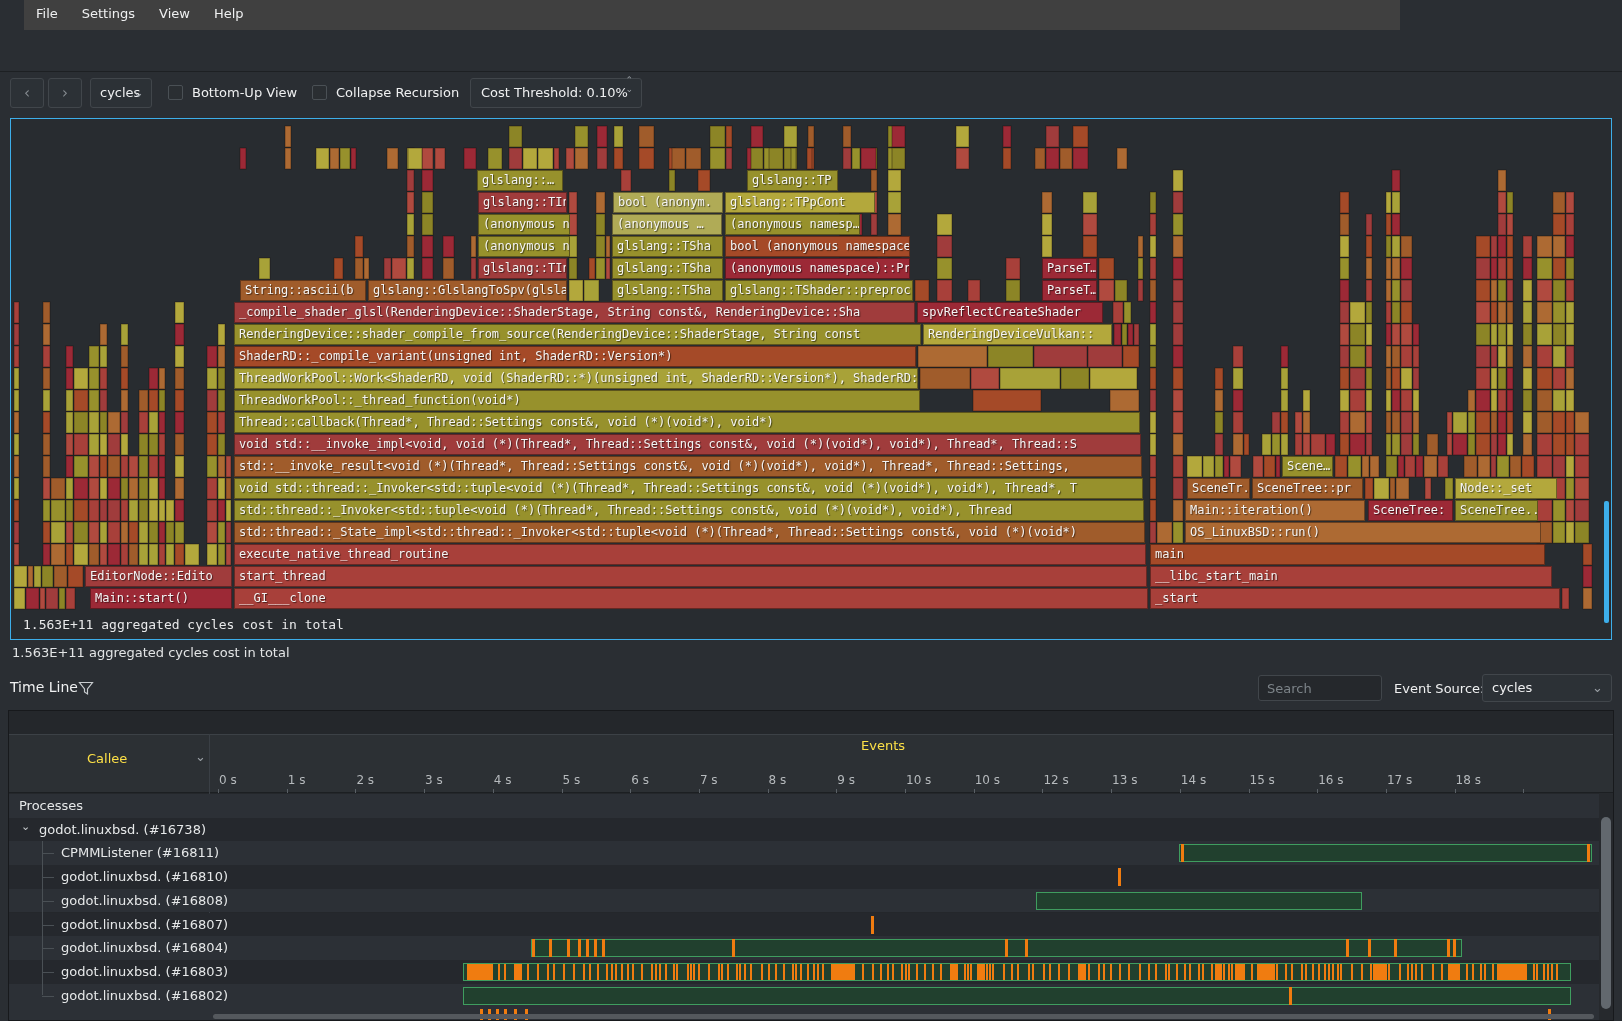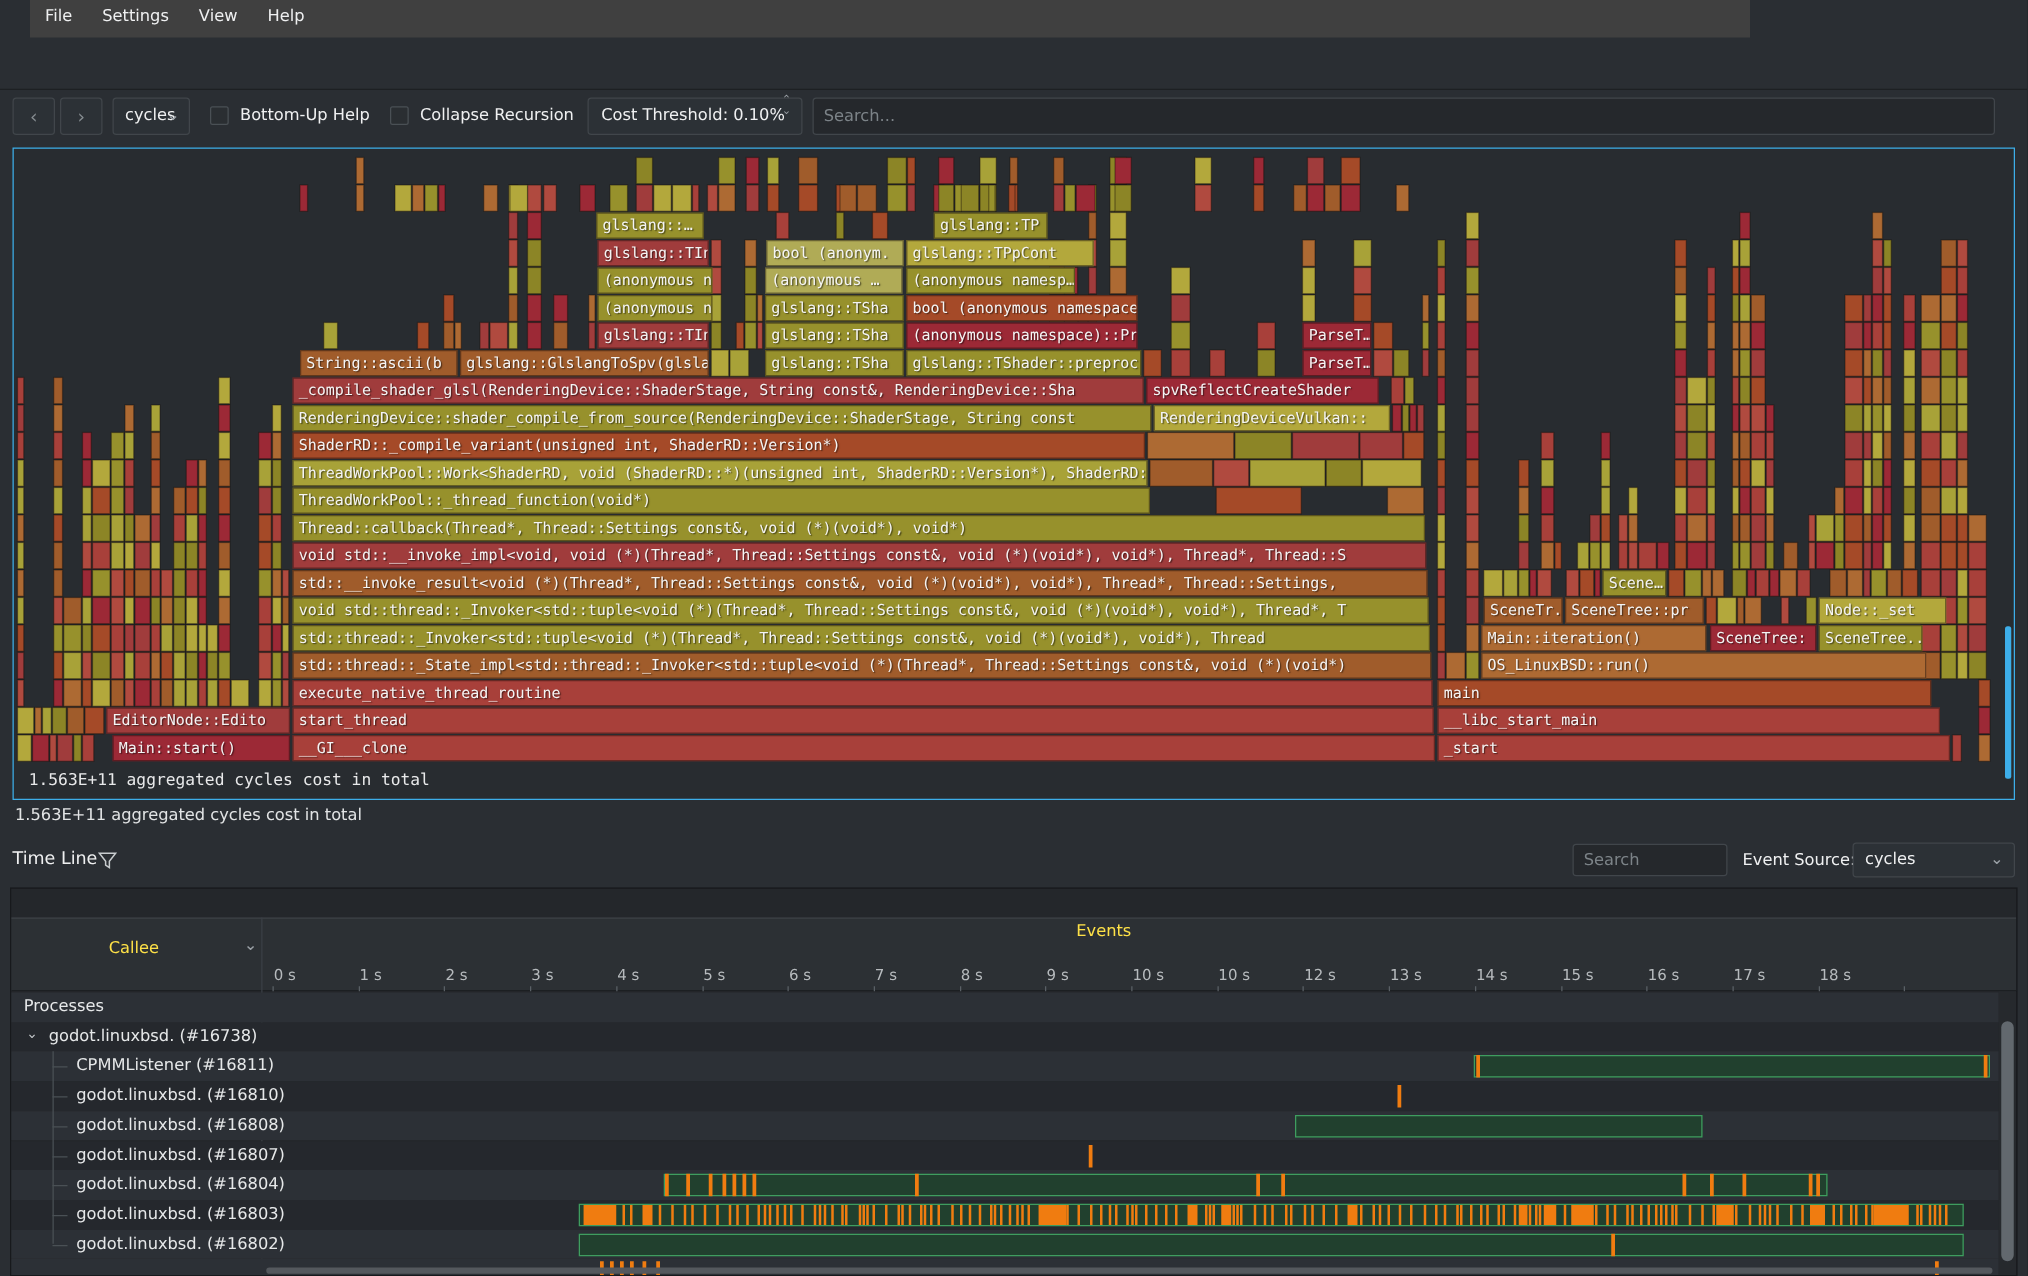--- a/index.html
+++ b/index.html
@@ -54,28 +54,27 @@
   <div class="abs" style="left:0;top:71px;width:1622px;height:1px;background:#1d2023;"></div>
 
   <div class="abs" style="left:0;top:76px;width:1622px;height:38px;">
     <div class="abs tbtn" style="left:10px;top:2px;width:34px;height:30px;line-height:28px;"><span>‹</span></div>
     <div class="abs tbtn" style="left:48px;top:2px;width:34px;height:30px;line-height:28px;"><span>›</span></div>
     <div class="abs combo" style="left:90px;top:2px;width:62px;height:30px;line-height:28px;padding-left:9px;">
       <span>cycles</span>
       <span class="chev" style="position:absolute;right:7px;top:0;">⌄</span>
     </div>
     <div class="abs cbsq" style="left:168px;top:9px;"></div>
-    <div class="abs" style="left:192px;top:9px;">Bottom-Up Help</div>
+    <div class="abs" style="left:192px;top:9px;">Bottom-Up View</div>
     <div class="abs cbsq" style="left:312px;top:9px;"></div>
     <div class="abs" style="left:336px;top:9px;">Collapse Recursion</div>
     <div class="abs spin" style="left:470px;top:2px;width:172px;height:30px;line-height:28px;padding-left:10px;">
       <span>Cost Threshold: 0.10%</span>
       <span class="arrows" style="position:absolute;right:8px;top:-3px;font-size:9px;line-height:9px;">⌃<br>⌄</span>
     </div>
-    <input class="search abs" style="left: 650px; top: 2px; width: 946px; height: 30px;" placeholder="Search...">
   </div>
 
   <div id="flame" class="abs">
     <svg id="flame-filler" width="1600" height="520" style="position:absolute;left:0;top:0;">
         <rect x="3" y="469" width="11" height="21" fill="#b3a83c" stroke="rgba(20,12,8,.4)"></rect>
         <rect x="15" y="469" width="13" height="21" fill="#9c2936" stroke="rgba(20,12,8,.4)"></rect>
         <rect x="29" y="469" width="5" height="21" fill="#b04a3f" stroke="rgba(20,12,8,.4)"></rect>
         <rect x="35" y="469" width="12" height="21" fill="#a03c3c" stroke="rgba(20,12,8,.4)"></rect>
         <rect x="48" y="469" width="6" height="21" fill="#8c8526" stroke="rgba(20,12,8,.4)"></rect>
         <rect x="55" y="469" width="9" height="21" fill="#a8403a" stroke="rgba(20,12,8,.4)"></rect>

